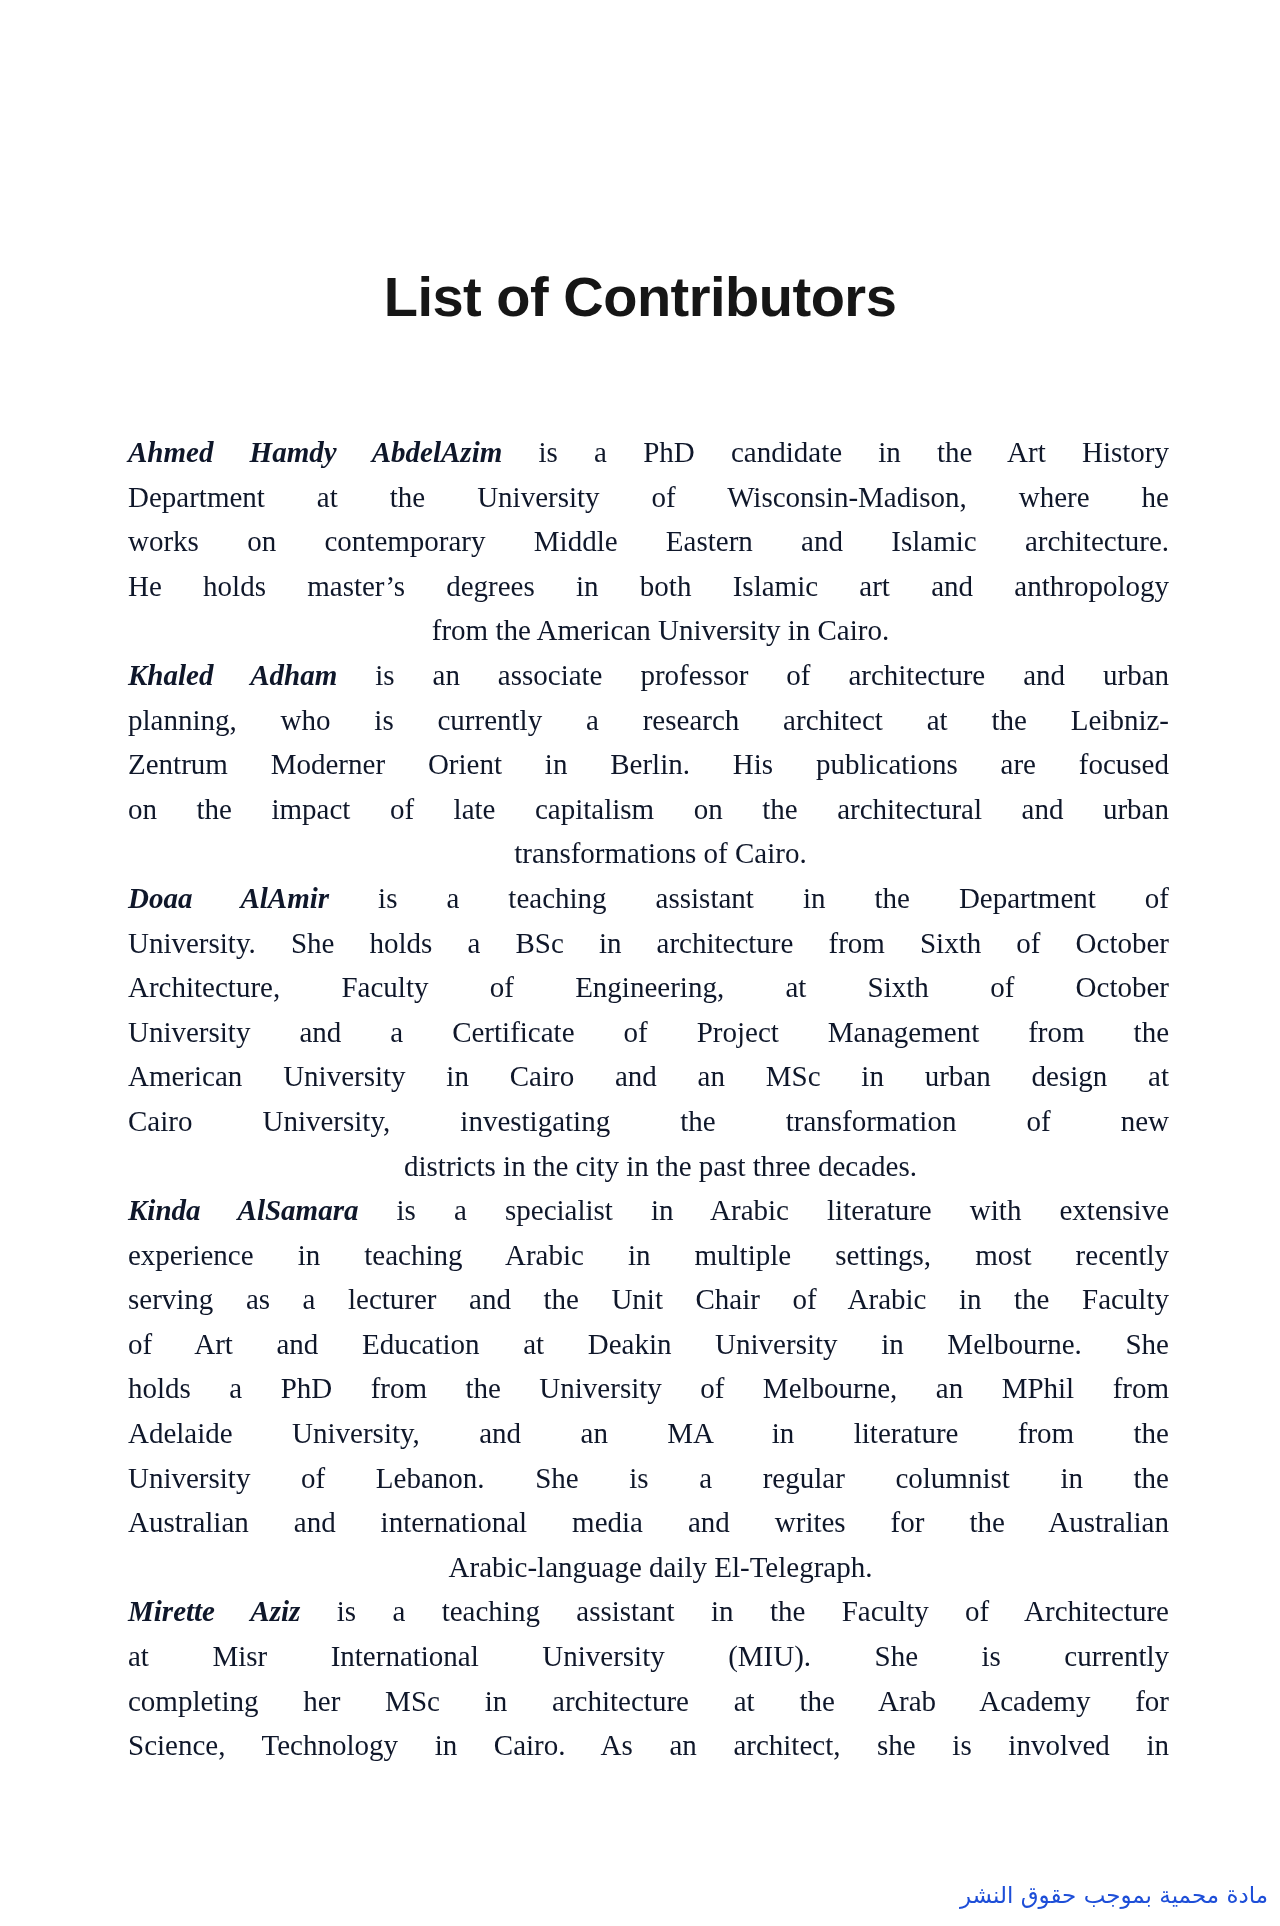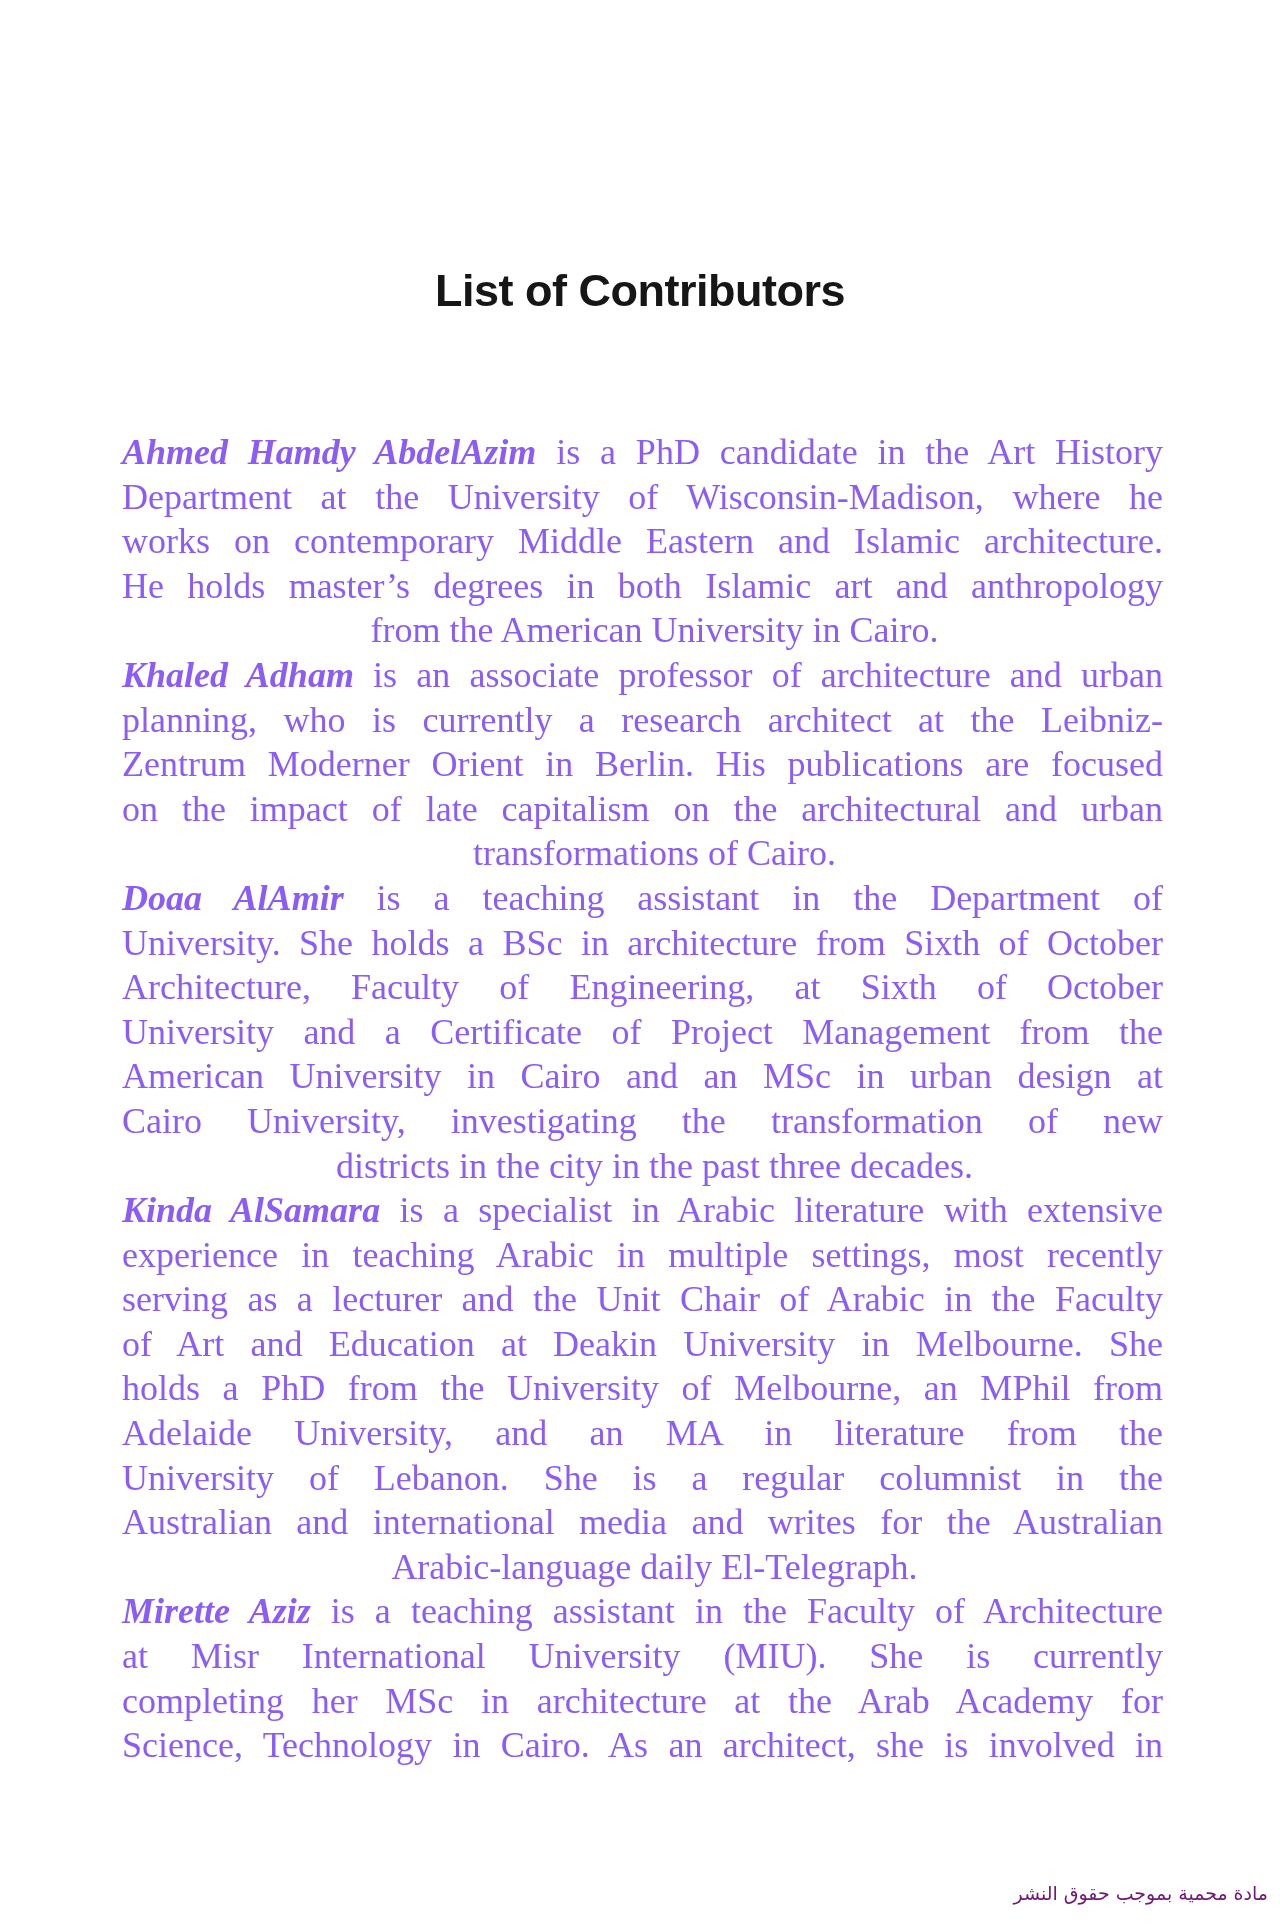--- a/index.html
+++ b/index.html
@@ -17,33 +17,33 @@
   }
   .page-title {
     position: absolute;
     top: 266px;
     left: 0;
     width: 1280px;
     margin: 0;
     text-align: center;
     font-family: "Liberation Sans", "DejaVu Sans", sans-serif;
     font-weight: bold;
-    font-size: 45px;
+    font-size: 56px;
     letter-spacing: -0.5px;
     color: #161616;
     line-height: 1.1;
   }
   .contributors {
     position: absolute;
     top: 430px;
-    left: 122px;
+    left: 128px;
     width: 1041px;
-    font-size: 36px;
+    font-size: 29px;
     line-height: 44.6px;
-    color: #8b5cf6;
+    color: #0f172a;
   }
   .para {
     margin: 0;
   }
   .line {
     white-space: normal;
   }
   .line.justified {
     text-align: justify;
     text-align-last: justify;
@@ -57,22 +57,22 @@
     font-weight: bold;
     font-style: italic;
   }
   .seg-i {
   }
   .watermark {
     position: absolute;
     top: 1882px;
     right: 12px;
     font-family: "DejaVu Sans", sans-serif;
-    font-size: 19px;
-    color: #701a75;
+    font-size: 23px;
+    color: #1d4ed8;
     direction: rtl;
     unicode-bidi: embed;
     margin-left: 25px;
   }
 </style>
 </head>
 <body>
 
 <div class="page">
   <h1 class="page-title">List of Contributors</h1>

